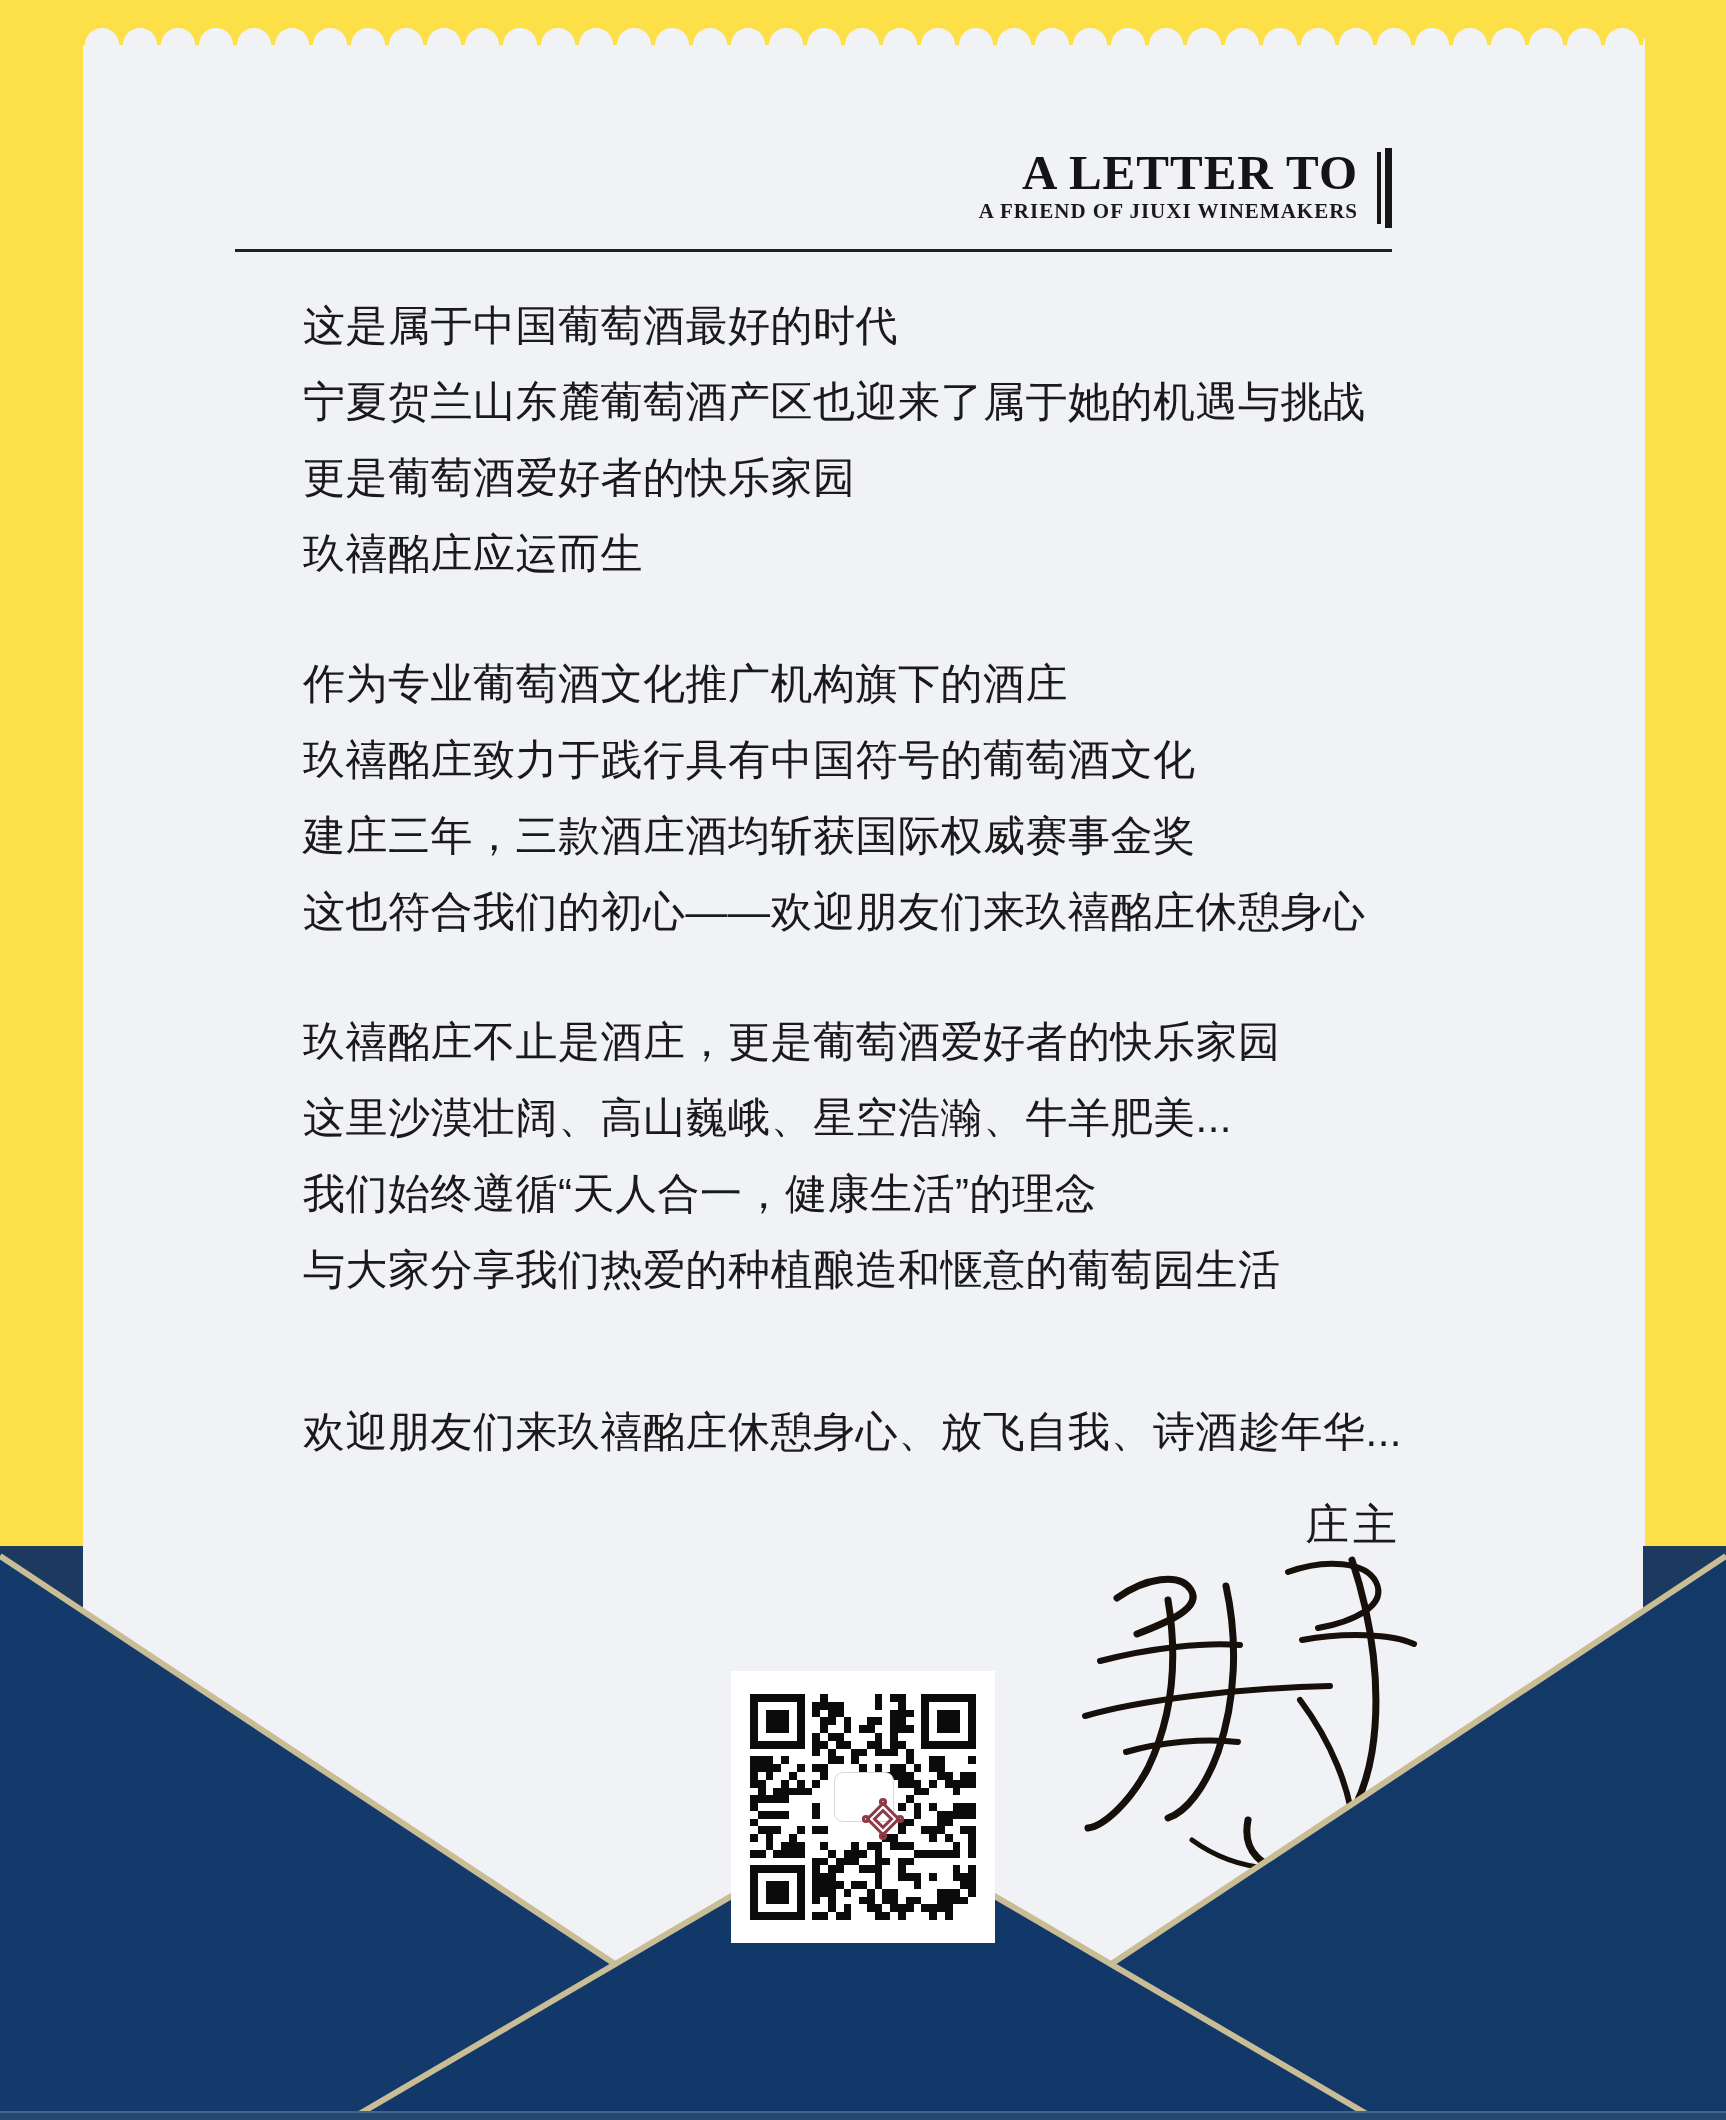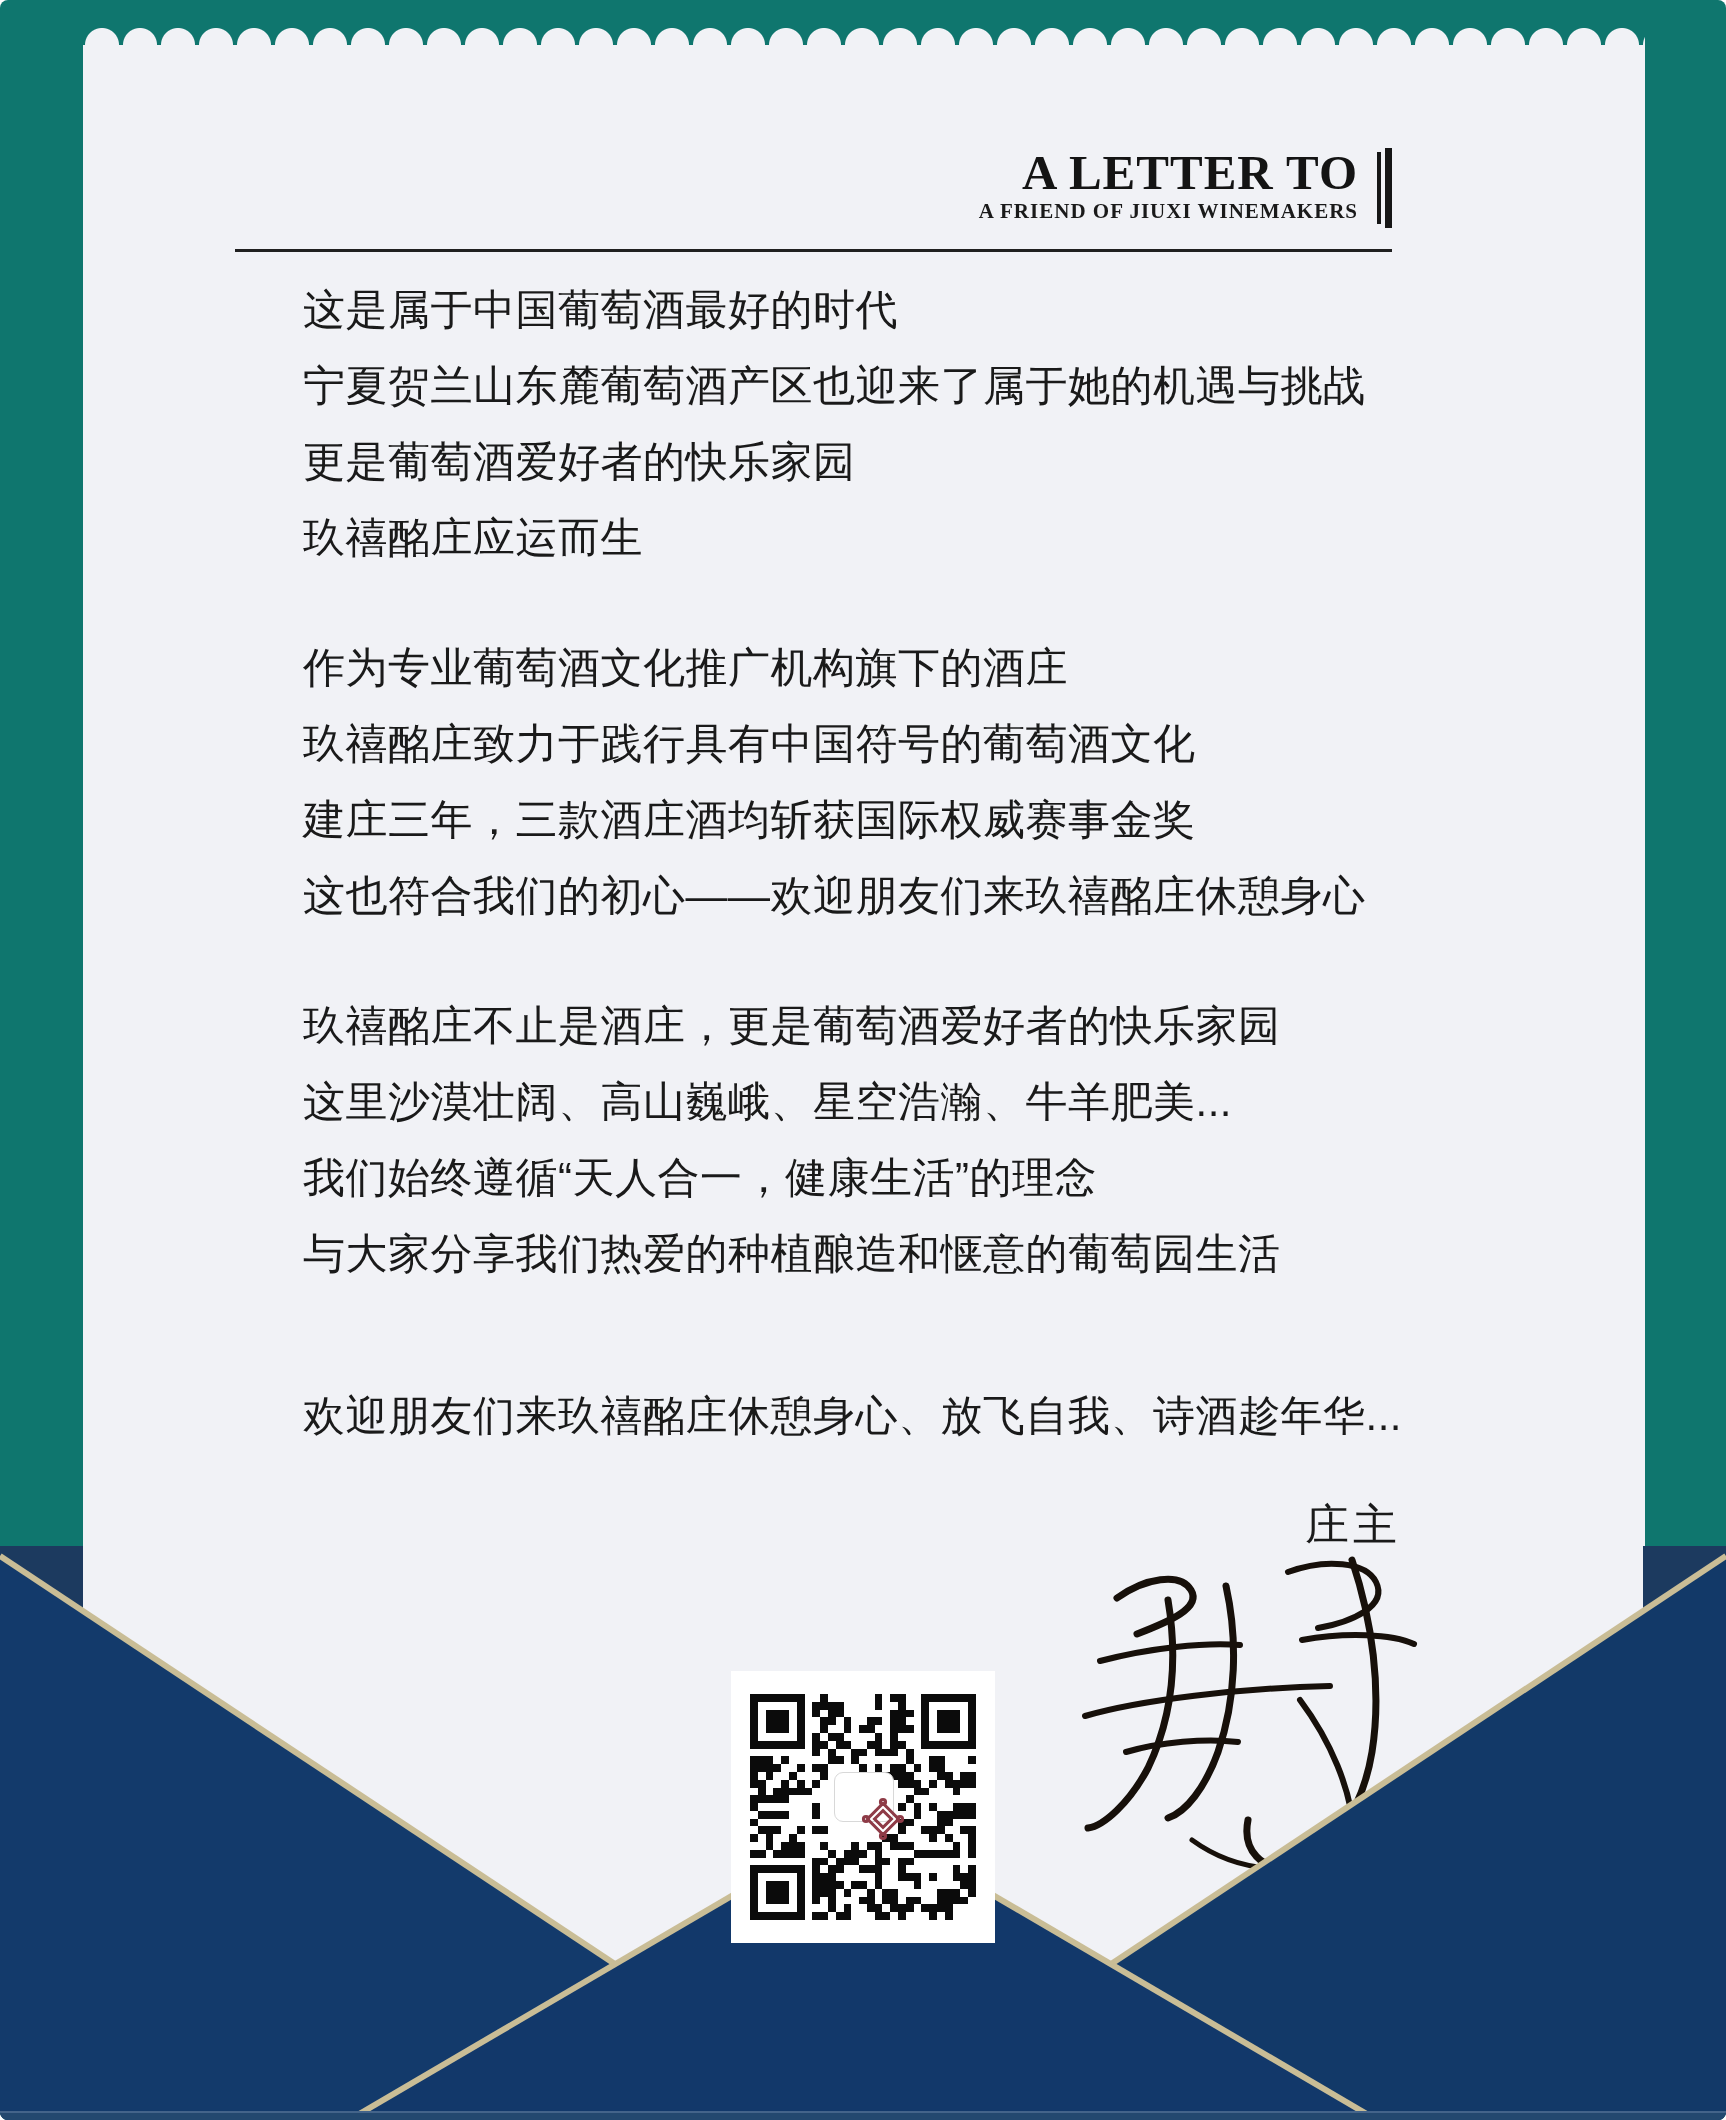--- a/index.html
+++ b/index.html
@@ -1,33 +1,33 @@
 <!DOCTYPE html>
 <html><head>
 <meta charset="utf-8">
 <style>
   html,body{margin:0;padding:0;background:#ffffff;}
-  #canvas{position:relative;width:1726px;height:2120px;background:#0f766e;overflow:hidden;
-          font-family:"Liberation Sans","DejaVu Sans",sans-serif;border-radius:8px;}
+  #canvas{position:relative;width:1726px;height:2120px;background:#fde047;overflow:hidden;
+          font-family:"Liberation Sans","DejaVu Sans",sans-serif;}
   
   .scallops{position:absolute;left:83px;width:1562px;top:27px;height:18px;
     background:radial-gradient(circle 18px at 19px 18px,#f1f2f6 16.5px,rgba(241,242,246,0) 17.5px);
     background-size:38px 18px;background-repeat:repeat-x;}
   .paper{position:absolute;left:83px;width:1562px;top:45px;bottom:0;background:#f1f2f6;}
   
   .title{position:absolute;right:368px;top:144px;font-family:"Liberation Serif","DejaVu Serif",serif;
          font-weight:bold;font-size:49px;letter-spacing:1px;color:#141414;white-space:nowrap;}
   .subtitle{position:absolute;right:368px;top:199px;font-family:"Liberation Serif","DejaVu Serif",serif;
          font-weight:bold;font-size:21px;letter-spacing:1px;color:#1a1a1a;white-space:nowrap;}
   .bar{position:absolute;background:#161616;}
   .bar1{left:1377px;top:152px;width:4px;height:72px;}
   .bar2{left:1385px;top:148px;width:7px;height:80px;}
   .rule{position:absolute;left:235px;top:249px;width:1157px;height:3px;background:#202020;}
   
-  .letter-text{position:absolute;left:303px;top:272px;width:1270px;color:#1a1a1a;}
+  .letter-text{position:absolute;left:303px;top:288px;width:1270px;color:#1a1a1a;}
   .para{margin:0 0 54px 0;}
   .para.gap-lg{margin-bottom:86px;}
   .line{font-size:42px;line-height:76px;font-weight:500;letter-spacing:0.5px;white-space:nowrap;}
   .owner{position:absolute;left:1305px;top:1496px;font-size:44px;font-weight:500;color:#1a1a1a;letter-spacing:4px;}
   
   #envelope{position:absolute;left:0;top:0;pointer-events:none;}
   
   .qr{position:absolute;left:731px;top:1671px;width:264px;height:272px;background:#ffffff;}
   .qr svg{position:absolute;left:19px;top:22px;}
   .qr-logo{position:absolute;left:103px;top:101px;width:58px;height:48px;background:#ffffff;

